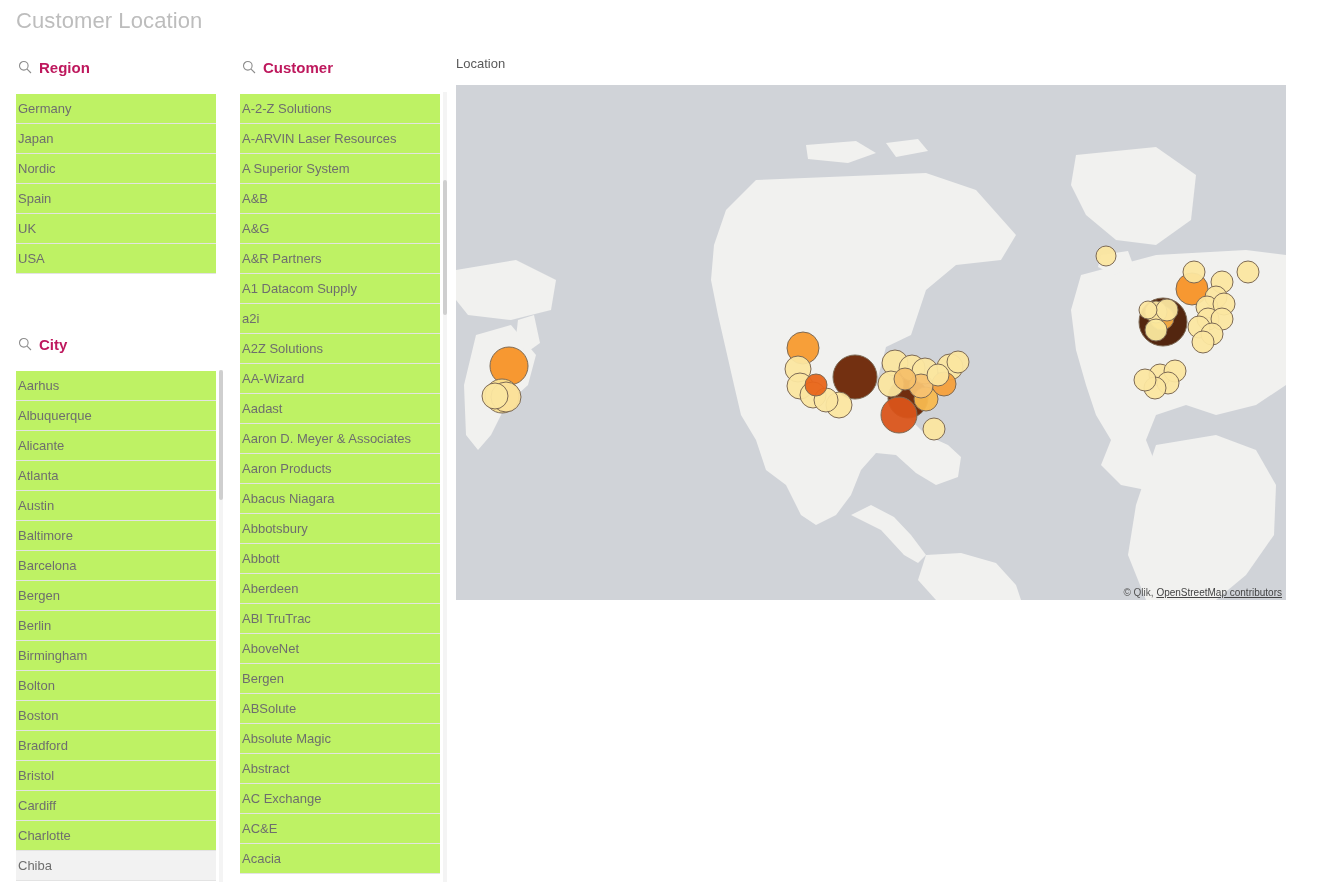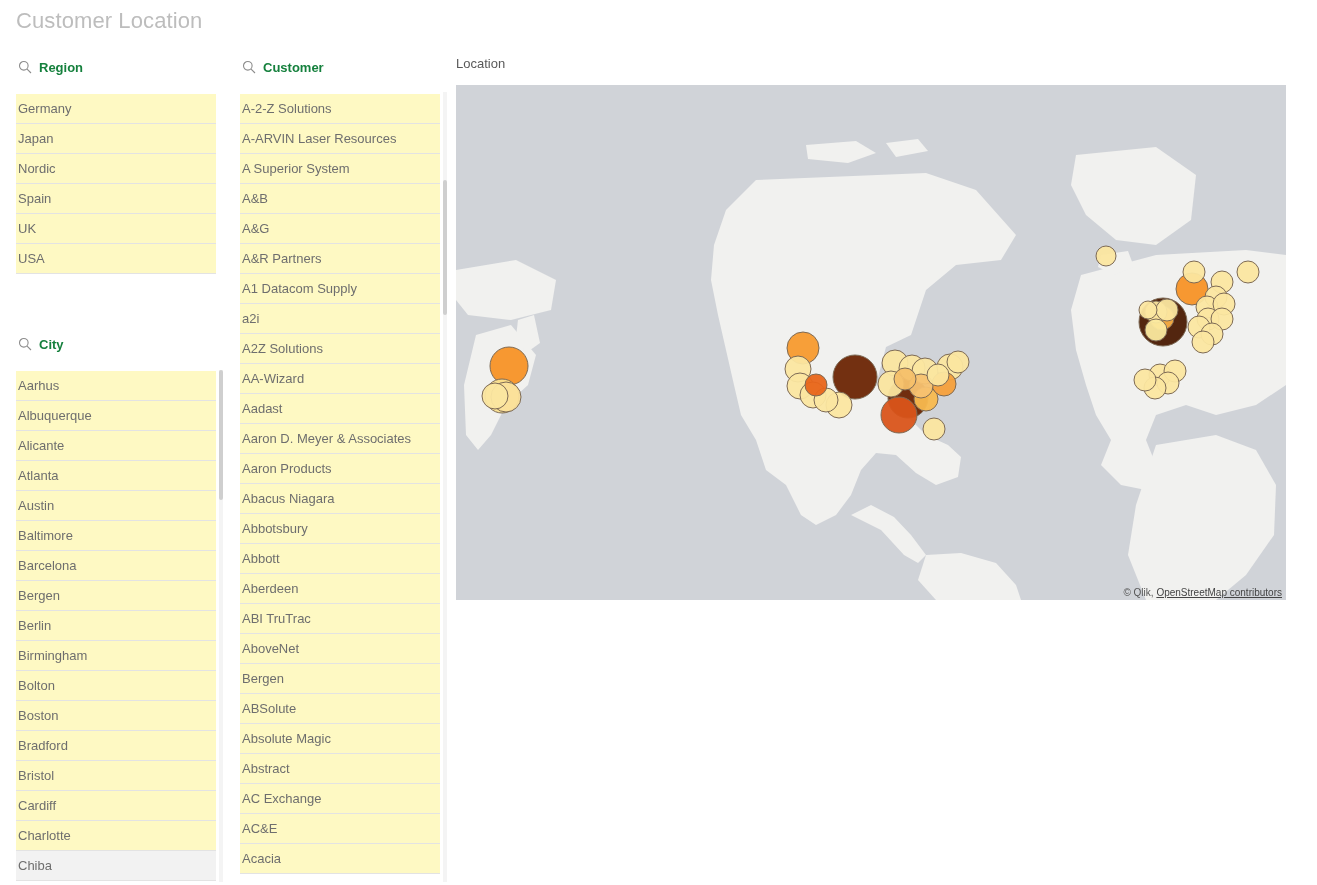--- a/index.html
+++ b/index.html
@@ -17,34 +17,34 @@
     font-size: 22px; font-weight: 400; color: #bdbdbd;
     letter-spacing: 0.1px;
   }
 
   
   .listbox { position: absolute; }
   .lb-header {
     display: flex; align-items: center; gap: 7px;
     height: 24px; padding-left: 2px;
   }
-  .lb-title { font-size: 13px; font-weight: 700; color: #15803d; }
+  .lb-title { font-size: 15px; font-weight: 700; color: #be185d; }
   .search-icon { width: 14px; height: 14px; display:block; }
   .search-icon svg { display:block; }
 
   .lb-rows { position: relative; margin-top: 15px; }
   .lb-row {
     position: relative;
     height: 30px; line-height: 30px;
     font-size: 13px; color: #6e6e6e;
     padding-left: 2px;
     box-sizing: border-box;
     border-bottom: 1px solid #e3e3e3;
     white-space: nowrap; overflow: hidden;
-    background: #fef9c3;
+    background: #bef264;
   }
   .lb-row.highlight { background: #f2f2f2; }
   .lb-row:first-child { border-top: none; }
 
   
   .vscroll {
     position: absolute; width: 4px; border-radius: 2px;
     background: #cfcfcf;
   }
   .vscroll-track {

